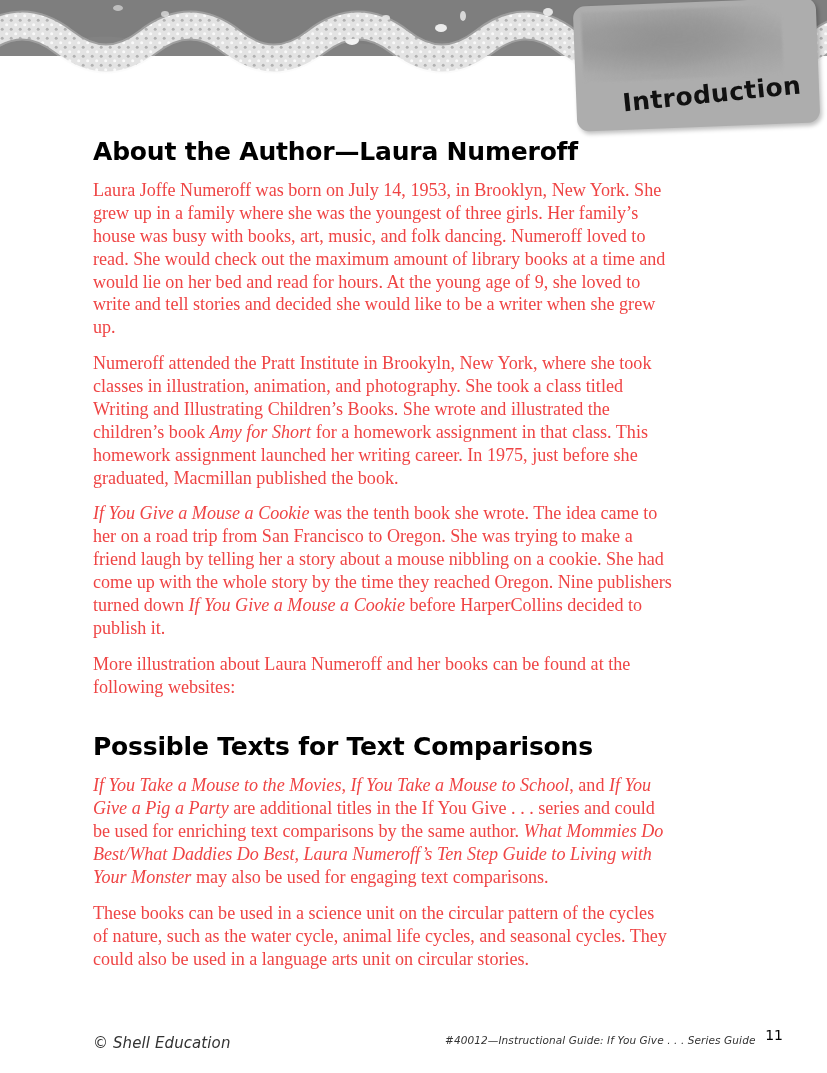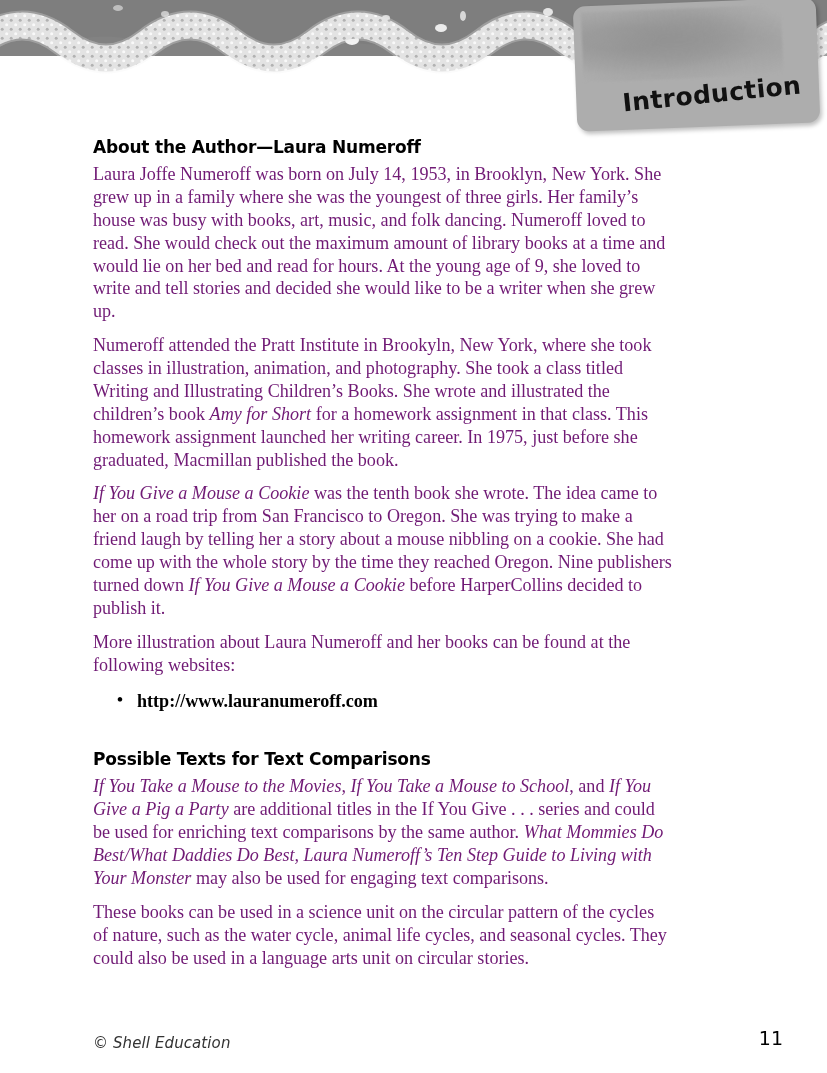--- a/index.html
+++ b/index.html
@@ -73,35 +73,35 @@
   #content {
     position: absolute;
     left: 93px;
     top: 138px;
     width: 580px;
   }
 
   h2.section-heading {
     font-family: "DejaVu Sans", sans-serif;
     font-weight: bold;
-    font-size: 17px;
+    font-size: 25px;
     letter-spacing: -0.2px;
     margin: 0 0 6px 0;
     line-height: 1.12;
     color: #000;
   }
   h2.section-heading.spaced-top { margin-top: 35px; }
 
   p.body-text {
     font-family: "Liberation Serif", serif;
     font-size: 18.1px;
     line-height: 1.265;
-    margin: 4px 0 11px 0;
+    margin: 13px 0 11px 0;
     text-align: left;
-    color: #701a75;
+    color: #ef4444;
   }
   p.body-text:last-child { margin-bottom: 0; }
 
   .it { font-style: italic; }
 
   ul.link-list {
     margin: 2px 0 10px 0;
     padding: 0 0 0 44px;
     list-style: none;
   }
@@ -148,21 +148,21 @@
     font-style: italic;
     color: #333;
     white-space: nowrap;
     letter-spacing: 0.1px;
   }
   .footer-page-number {
     position: absolute;
     right: 0;
     top: -4px;
     font-family: "DejaVu Sans", sans-serif;
-    font-size: 19px;
+    font-size: 14px;
     font-weight: normal;
     color: #000;
   }
 </style>
 </head>
 <body>
 
 <div id="header-band">
   <svg width="827" height="88" viewBox="0 0 827 88" xmlns="http://www.w3.org/2000/svg">
     <defs>
@@ -246,32 +246,30 @@
   </p>
 
   <p class="body-text">
     <span class="it">If You Give a Mouse a Cookie</span><span> was the tenth book she wrote.  The idea came to her on a road trip from San Francisco to Oregon.  She was trying to make a friend laugh by telling her a story about a mouse nibbling on a cookie.  She had come up with the whole story by the time they reached Oregon.  Nine publishers turned down </span><span class="it">If You Give a Mouse a Cookie</span><span> before HarperCollins decided to publish it.</span>
   </p>
 
 
   <p class="body-text">More illustration about Laura Numeroff and her books can be found at the following websites:</p>
 
   <ul class="link-list">
-    <li>
-      <span>http://www.lauranumeroff.com</span>
-    </li>
   </ul>
 
   <h2 class="section-heading spaced-top">Possible Texts for Text Comparisons</h2>
 
   <p class="body-text">
     <span class="it">If You Take a Mouse to the Movies</span><span>, </span><span class="it">If You Take a Mouse to School</span><span>, and </span><span class="it">If You Give a Pig a Party</span><span> are additional titles in the If You Give . . . series and could be used for enriching text comparisons by the same author.  </span><span class="it">What Mommies Do Best/What Daddies Do Best, Laura Numeroff’s Ten Step Guide to Living with Your Monster</span><span> may also be used for engaging text comparisons.</span>
   </p>
 
 
   <p class="body-text">These books can be used in a science unit on the circular pattern of the cycles of nature, such as the water cycle, animal life cycles, and seasonal cycles.  They could also be used in a language arts unit on circular stories.</p>
 
 </div>
 
 <div id="page-footer">
   <span class="footer-left">© Shell Education</span>
+  <span class="footer-center">#40012—Instructional Guide: If You Give . . . Series Guide</span>
   <span class="footer-page-number">11</span>
 </div>
 
 </body></html>

